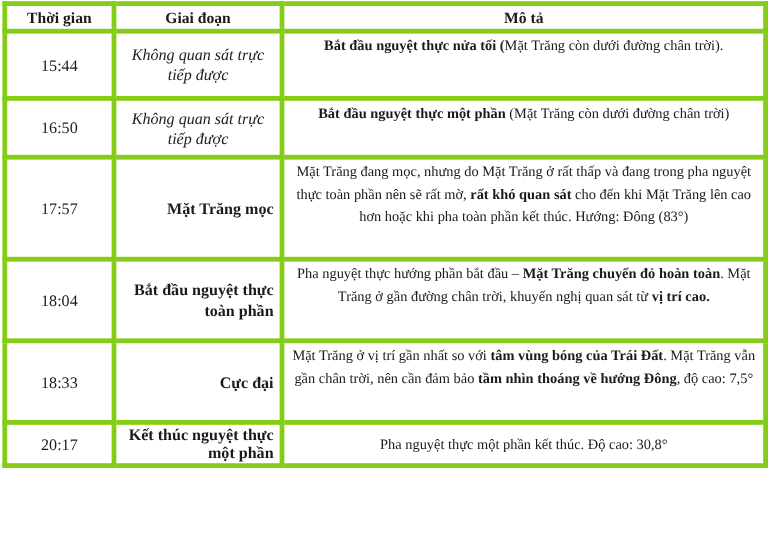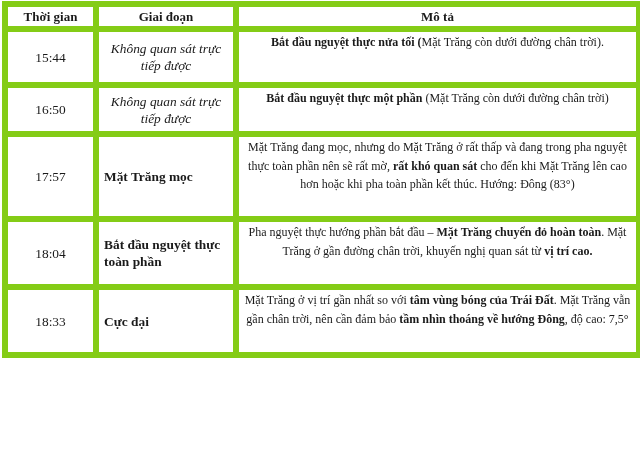--- a/index.html
+++ b/index.html
@@ -6,34 +6,34 @@
     body { width: 640px; height: 453px; overflow: hidden; font-family: "Liberation Serif", "DejaVu Serif", serif; color: #1a1a1a; }
     table.eclipse {
       position: absolute; left: 2px; top: 1px;
       border-collapse: collapse;
       width: 634px;
       table-layout: fixed;
       font-size: 13.4px;
       line-height: 17px;
     }
     table.eclipse td, table.eclipse th {
-      border: 6px solid #84cc16;
+      border: 4px solid #84cc16;
       vertical-align: middle;
       padding: 1px 5px;
     }
     table.eclipse th {
       font-weight: bold; text-align: center; height: 17px; font-size: 13px;
     }
     col.c-time { width: 91px; }
     col.c-phase { width: 140px; }
     col.c-desc { width: 403px; }
     td.time { text-align: center; font-weight: normal; }
     td.phase { text-align: left; }
     td.phase.italic { font-style: italic; text-align: center; }
-    td.phase.bold { font-weight: bold; }
+    td.phase.bold { font-weight: bold; text-align: right; }
     td.desc { text-align: center; padding-left: 8px; font-size: 12px; line-height: 18.5px; }
     td.desc.top { vertical-align: top; }
     td.desc.mid { vertical-align: middle; }
     .b { font-weight: bold; }
     .tight td.phase { line-height: 15px; }
   </style>
 </head>
 <body>
 
 <table class="eclipse">
@@ -78,14 +78,21 @@
         <span>Pha nguyệt thực hướng phần bắt đầu – </span><span class="b">Mặt Trăng chuyển đỏ hoàn toàn</span><span>. Mặt Trăng ở gần đường chân trời, khuyến nghị quan sát từ </span><span class="b">vị trí cao.</span>
       </td>
     </tr>
     <tr style="height:68px;">
       <td class="time">18:33</td>
       <td class="phase bold">Cực đại</td>
       <td class="desc top">
         <span>Mặt Trăng ở vị trí gần nhất so với </span><span class="b">tâm vùng bóng của Trái Đất</span><span>. Mặt Trăng vẫn gần chân trời, nên cần đảm bảo </span><span class="b">tầm nhìn thoáng về hướng Đông</span><span>, độ cao: 7,5°</span>
       </td>
     </tr>
+    <tr class="tight" style="height:33px;">
+      <td class="time">20:17</td>
+      <td class="phase bold">Kết thúc nguyệt thực một phần</td>
+      <td class="desc mid">
+        <span>Pha nguyệt thực một phần kết thúc. Độ cao: 30,8°</span>
+      </td>
+    </tr>
   </tbody>
 </table>
 
 </body></html>

